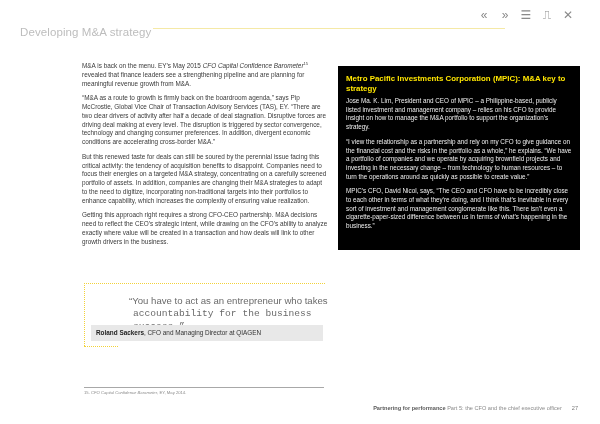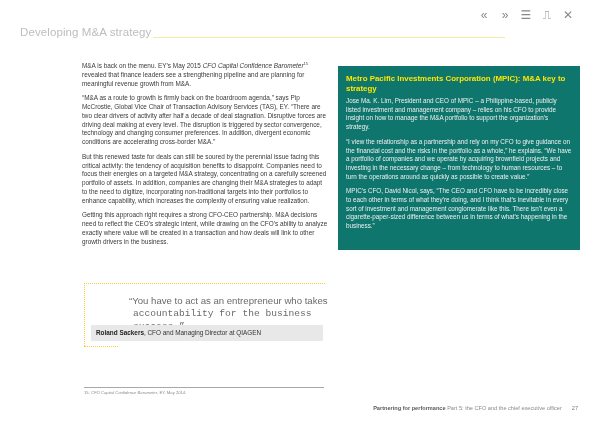--- a/index.html
+++ b/index.html
@@ -12,21 +12,21 @@
   .toolbar {
     position: absolute; top: 8px; right: 26px;
     display: flex; gap: 9px; align-items: center;
   }
   .tb-btn {
     width: 12px; height: 14px; display: flex; align-items: center; justify-content: center;
     color: #8a8a8a; font-size: 12px; cursor: pointer; line-height: 1;
   }
   .section-header {
     position: absolute; top: 26px; left: 20px; right: 95px;
-    display: flex; align-items: flex-end;
+    display: flex; align-items: flex-start;
   }
   .section-title {
     font-size: 11.5px; color: #bdbdbd; white-space: nowrap; letter-spacing: 0.1px;
   }
   .section-rule {
     flex: 1; height: 1px; background: #f5e9a6; margin-left: 2px; margin-top: 2px;
   }
   .left-col {
     position: absolute; left: 82px; top: 62px; width: 246px;
     font-size: 6.4px; line-height: 8.75px; color: #3a3a3a;
@@ -55,21 +55,21 @@
   .attribution b { font-weight: bold; color: #222; }
   .footnote-rule {
     position: absolute; left: 84px; top: 387px; width: 240px; height: 1px; background: #a8a8a8;
   }
   .footnote {
     position: absolute; left: 84px; top: 390px; font-size: 4.2px; color: #8a8a8a;
   }
   .footnote i { font-style: italic; }
   .sidebar-box {
     position: absolute; left: 338px; top: 66px; width: 242px; height: 184px;
-    background: #0f766e; box-sizing: border-box; padding: 8px 8px 0 8px;
+    background: #000000; box-sizing: border-box; padding: 8px 8px 0 8px;
   }
   .sidebar-title {
     font-size: 7.9px; line-height: 10px; font-weight: bold; color: #ffe600; margin: 0 0 3px 0;
   }
   .sidebar-body {
     font-size: 6.3px; line-height: 8.7px; color: #f0f0f0;
   }
   .sidebar-body p { margin: 0 0 6px 0; }
   .page-footer {
     position: absolute; top: 405px; right: 22px;

